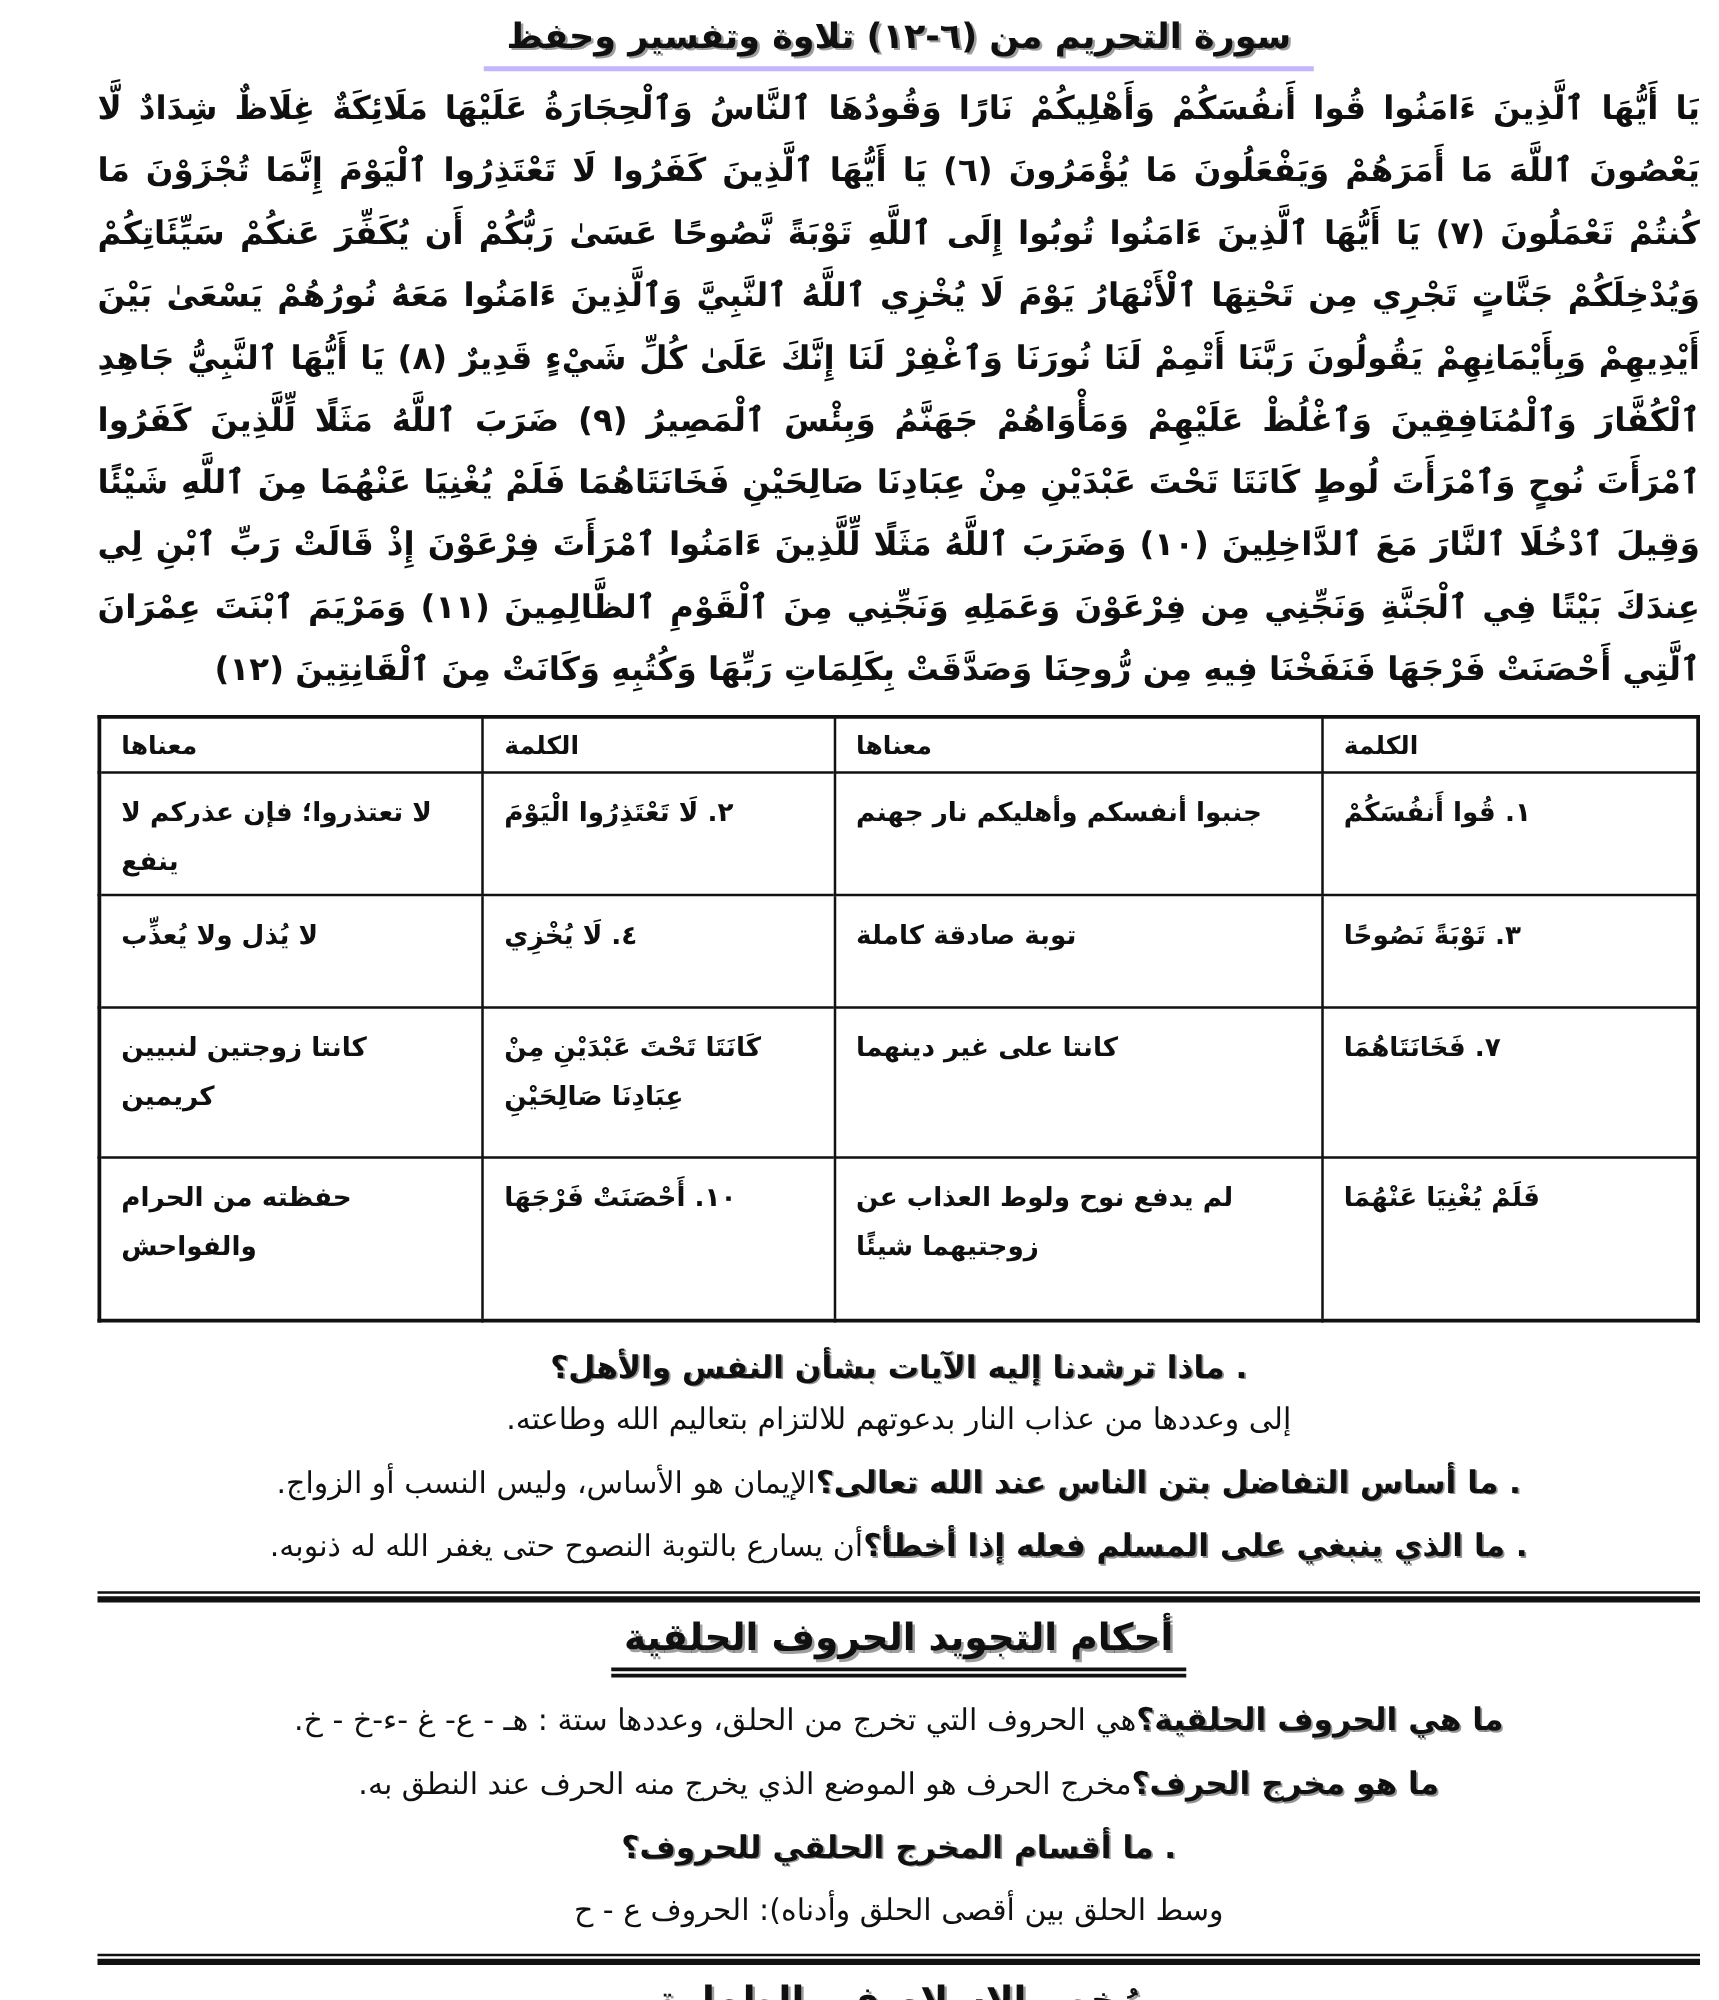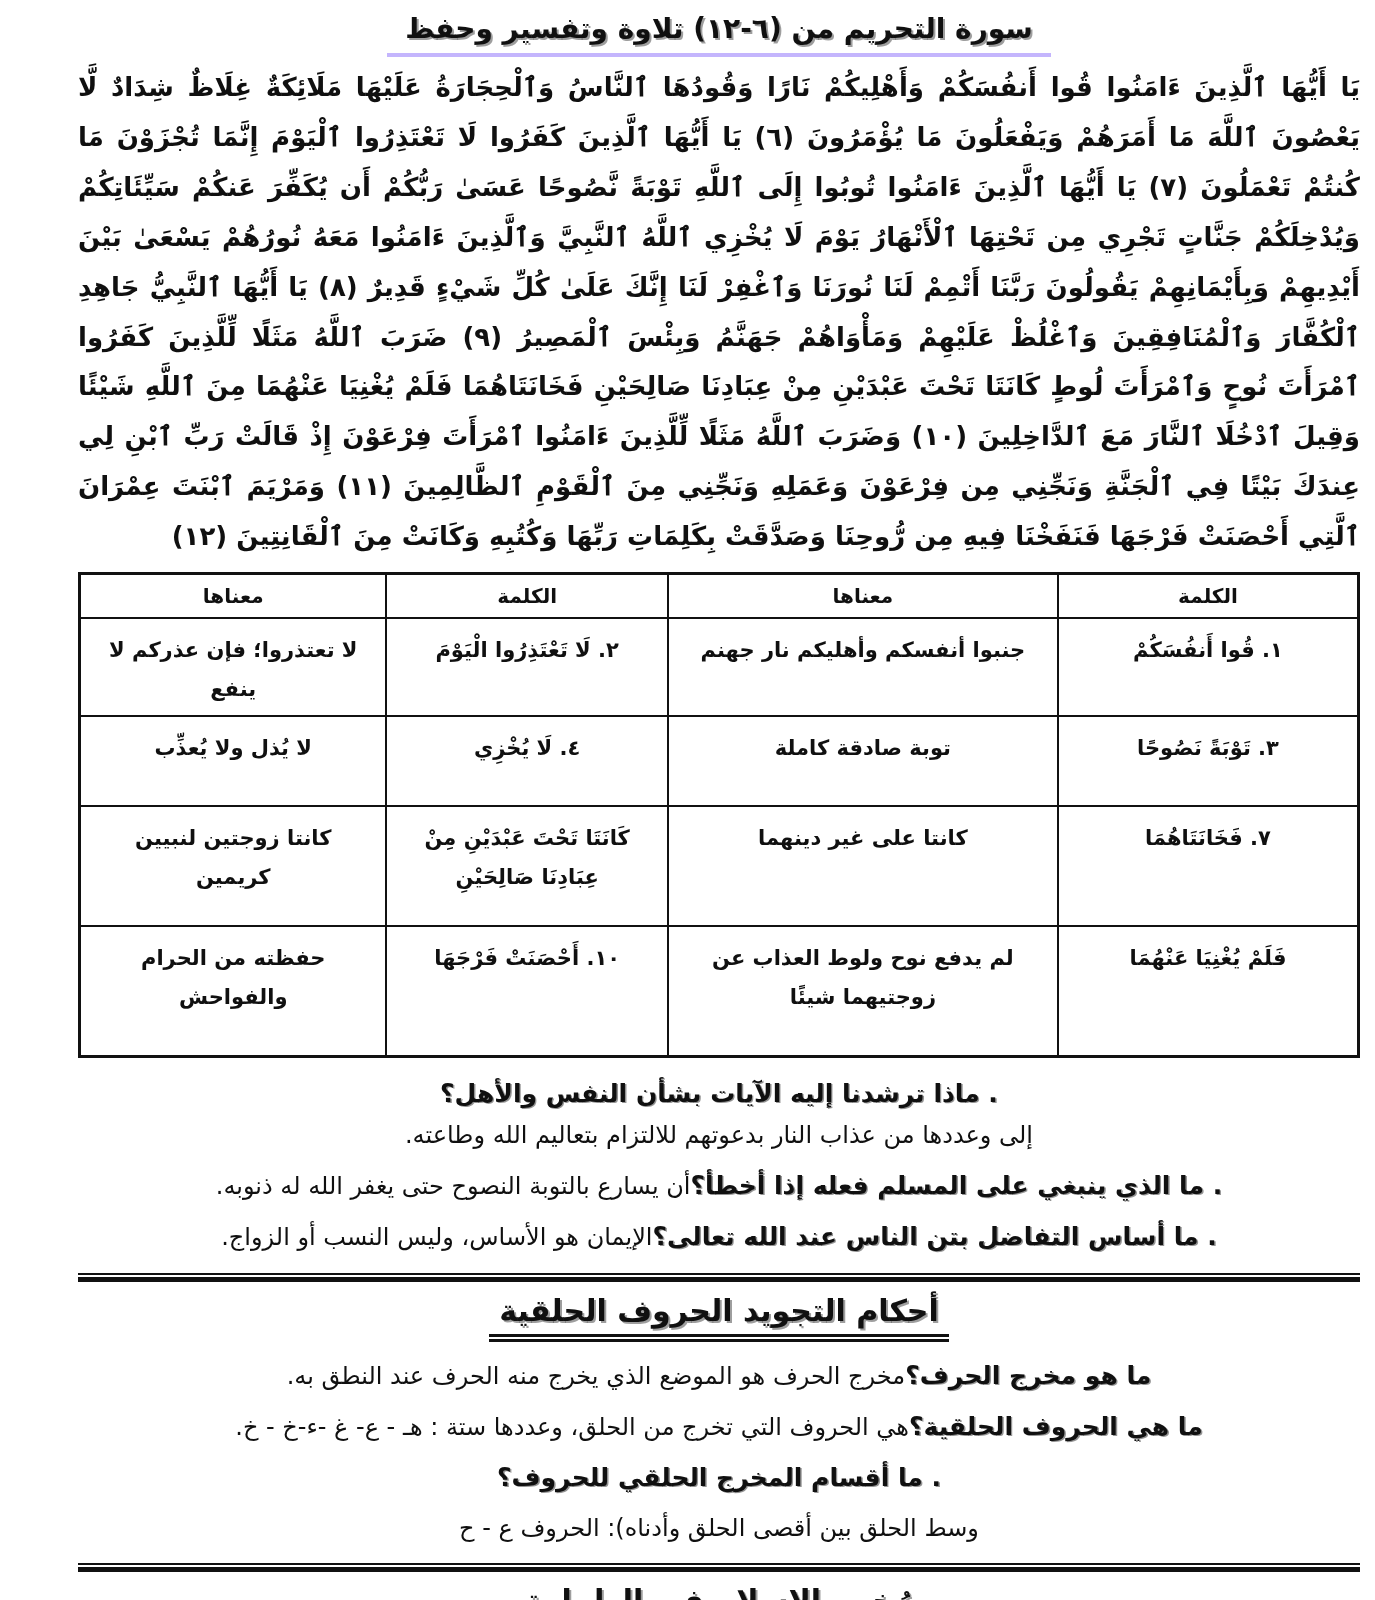--- a/index.html
+++ b/index.html
@@ -44,21 +44,21 @@
 
   
   table.vocab {
     width: 100%;
     border-collapse: collapse;
     border: 3px solid #111;
     table-layout: fixed;
   }
   table.vocab th, table.vocab td {
     border: 2.5px solid #111;
-    text-align: center;
+    text-align: left;
     padding: 6px 16px;
     font-weight: bold;
   }
   table.vocab th { font-size: 20px; height: 30px; }
   table.vocab td {
     font-size: 21px;
     line-height: 1.85;
     vertical-align: top;
     padding-top: 12px;
   }
@@ -163,37 +163,37 @@
         <td>حفظته من الحرام والفواحش</td>
       </tr>
     </tbody>
   </table>
 
   <div class="qa qa-block" style="margin-top:14px;">
     <span class="q">. ماذا ترشدنا إليه الآيات بشأن النفس والأهل؟</span>
     <span class="a">إلى وعددها من عذاب النار بدعوتهم للالتزام بتعاليم الله وطاعته.</span>
   </div>
   <div class="qa">
+    <span class="q">. ما أساس التفاضل بتن الناس عند الله تعالى؟</span><span class="a">الإيمان هو الأساس، وليس النسب أو الزواج.</span>
+  </div>
+  <div class="qa">
     <span class="q">. ما الذي ينبغي على المسلم فعله إذا أخطأ؟</span><span class="a">أن يسارع بالتوبة النصوح حتى يغفر الله له ذنوبه.</span>
-  </div>
-  <div class="qa">
-    <span class="q">. ما أساس التفاضل بتن الناس عند الله تعالى؟</span><span class="a">الإيمان هو الأساس، وليس النسب أو الزواج.</span>
   </div>
 
   <div class="divider"></div>
 
   <div class="section-title">
     <span class="t">أحكام التجويد الحروف الحلقية</span>
   </div>
 
   <div class="qa">
+    <span class="q">ما هي الحروف الحلقية؟</span><span class="a">هي الحروف التي تخرج من الحلق، وعددها ستة : هـ - ع- غ -ء-خ - خ.</span>
+  </div>
+  <div class="qa">
     <span class="q">ما هو مخرج الحرف؟</span><span class="a">مخرج الحرف هو الموضع الذي يخرج منه الحرف عند النطق به.</span>
-  </div>
-  <div class="qa">
-    <span class="q">ما هي الحروف الحلقية؟</span><span class="a">هي الحروف التي تخرج من الحلق، وعددها ستة : هـ - ع- غ -ء-خ - خ.</span>
   </div>
 
   <div class="qa">
     <span class="q">. ما أقسام المخرج الحلقي للحروف؟</span>
   </div>
   <div class="parts-line">وسط الحلق بين أقصى الحلق وأدناه): الحروف ع - ح</div>
 
   <div class="divider"></div>
 
   <div class="section-title">

